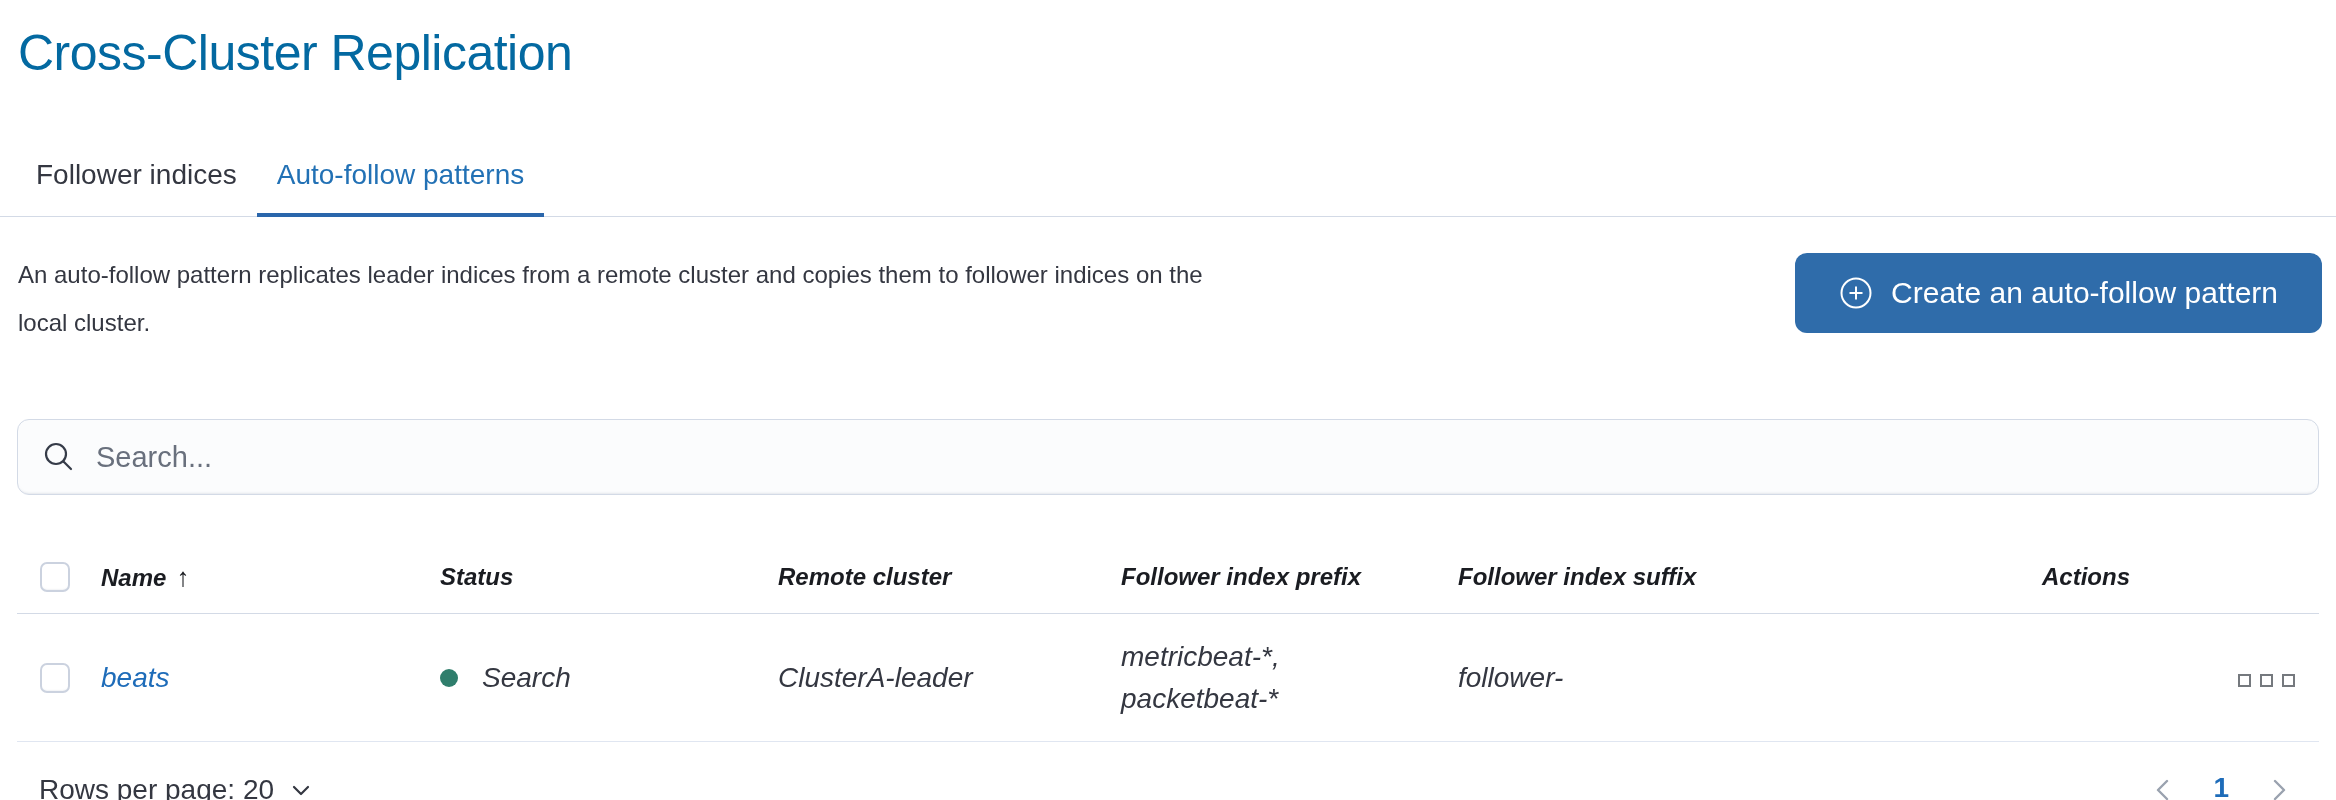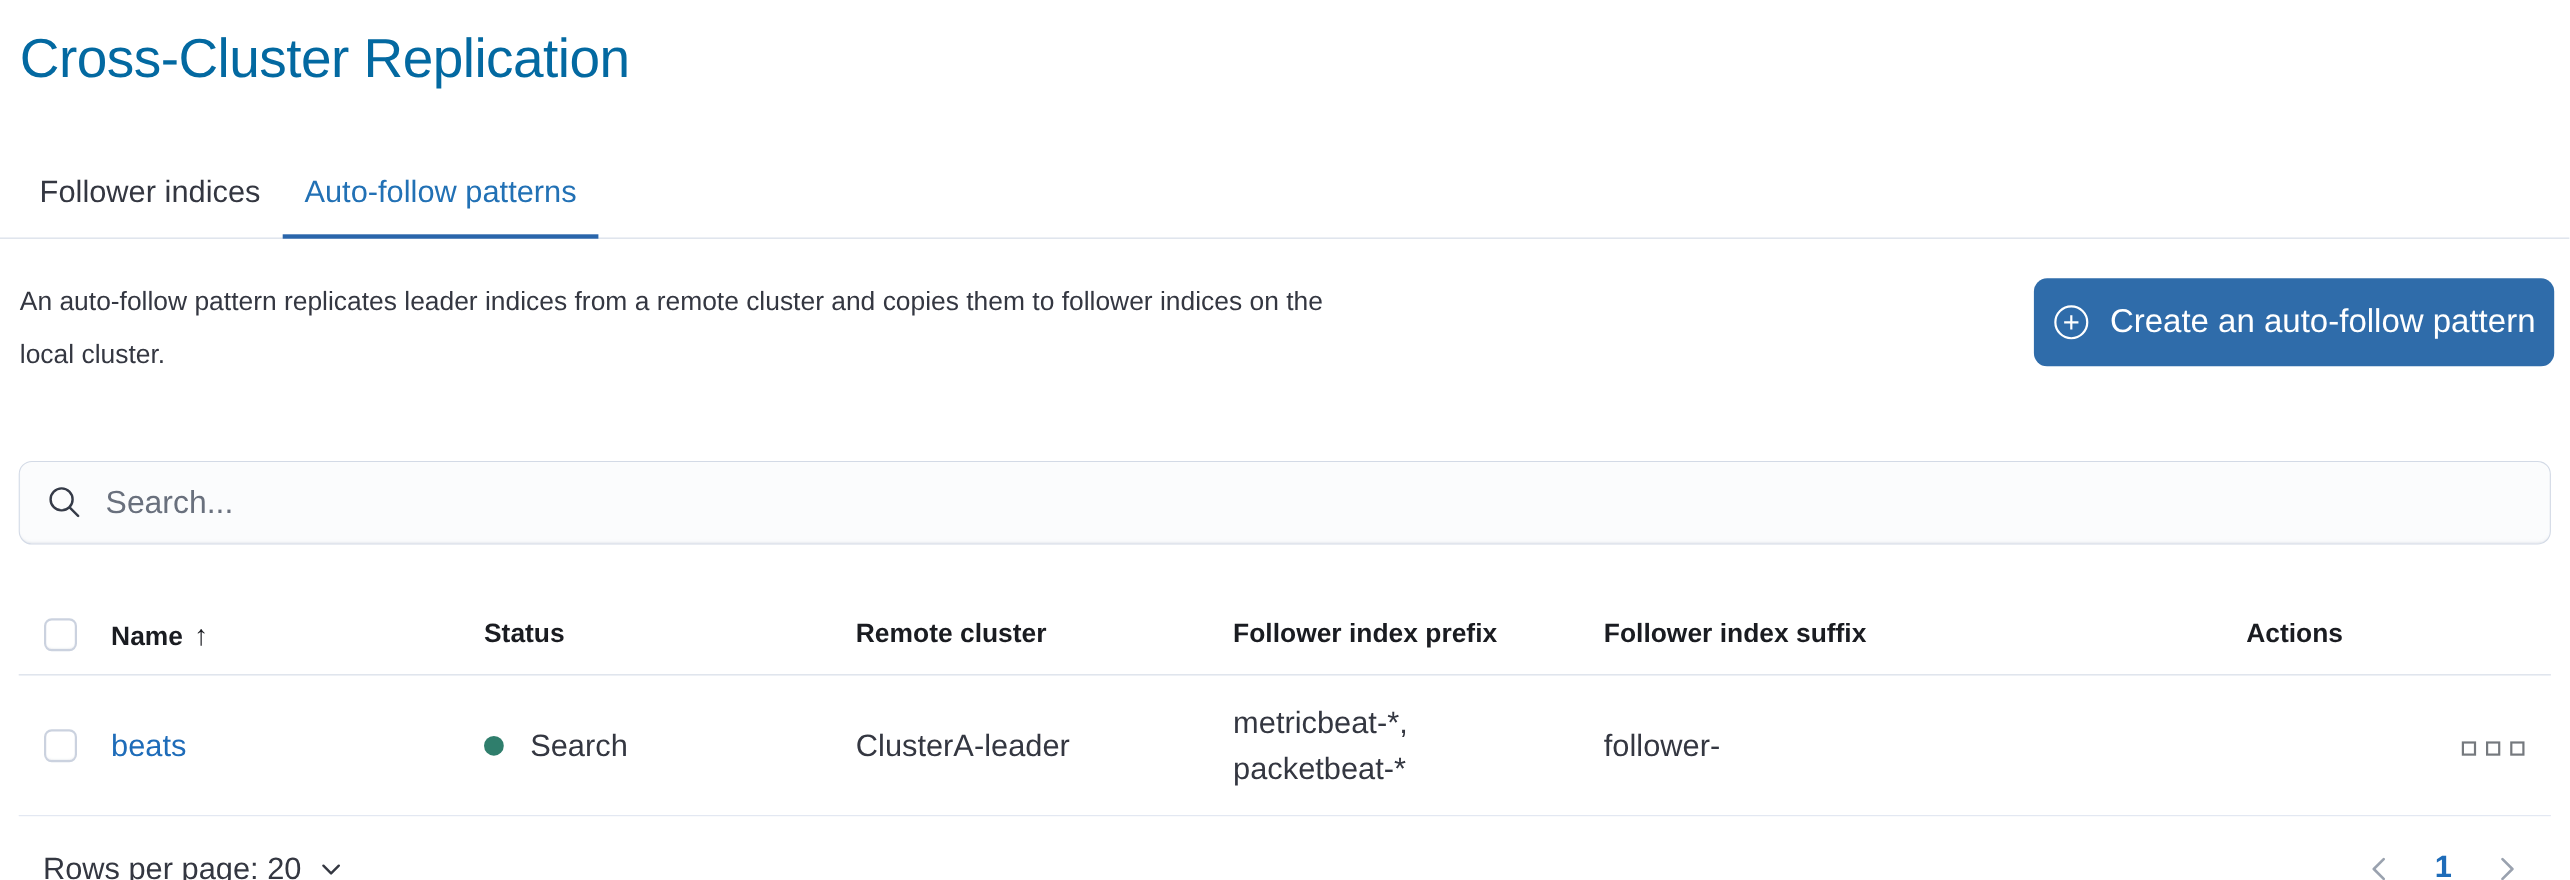--- a/index.html
+++ b/index.html
@@ -56,21 +56,21 @@
   }
   .page-description span { display: block; }
   .create-btn {
     position: absolute;
     top: 36px;
     right: 14px;
     height: 80px;
     display: flex;
     align-items: center;
     gap: 18px;
-    padding: 0 17px;
+    padding: 0 44px;
     background: var(--primary-button, #2f6caa);
     color: #ffffff;
     border: none;
     border-radius: 12px;
     font-family: inherit;
     font-size: 30px;
     cursor: pointer;
     white-space: nowrap;
   }
 
@@ -92,21 +92,21 @@
     border: none;
     outline: none;
     background: transparent;
     font-family: Liberation Sans, sans-serif;
     font-size: 29px;
     color: #0f172a;
   }
   .search-input::placeholder { color: #69707d; opacity: 1; }
 
   
-  .table { margin: 16px 17px; }
+  .table { margin: 16px 17px; font-style: italic; }
   .trow {
     display: grid;
     grid-template-columns: 84px 339px 338px 343px 337px 338px 340px 1fr;
     align-items: center;
   }
   .thead {
     margin-top: 46px;
     height: 73px;
     border-bottom: 1px solid #d3dae6;
   }

